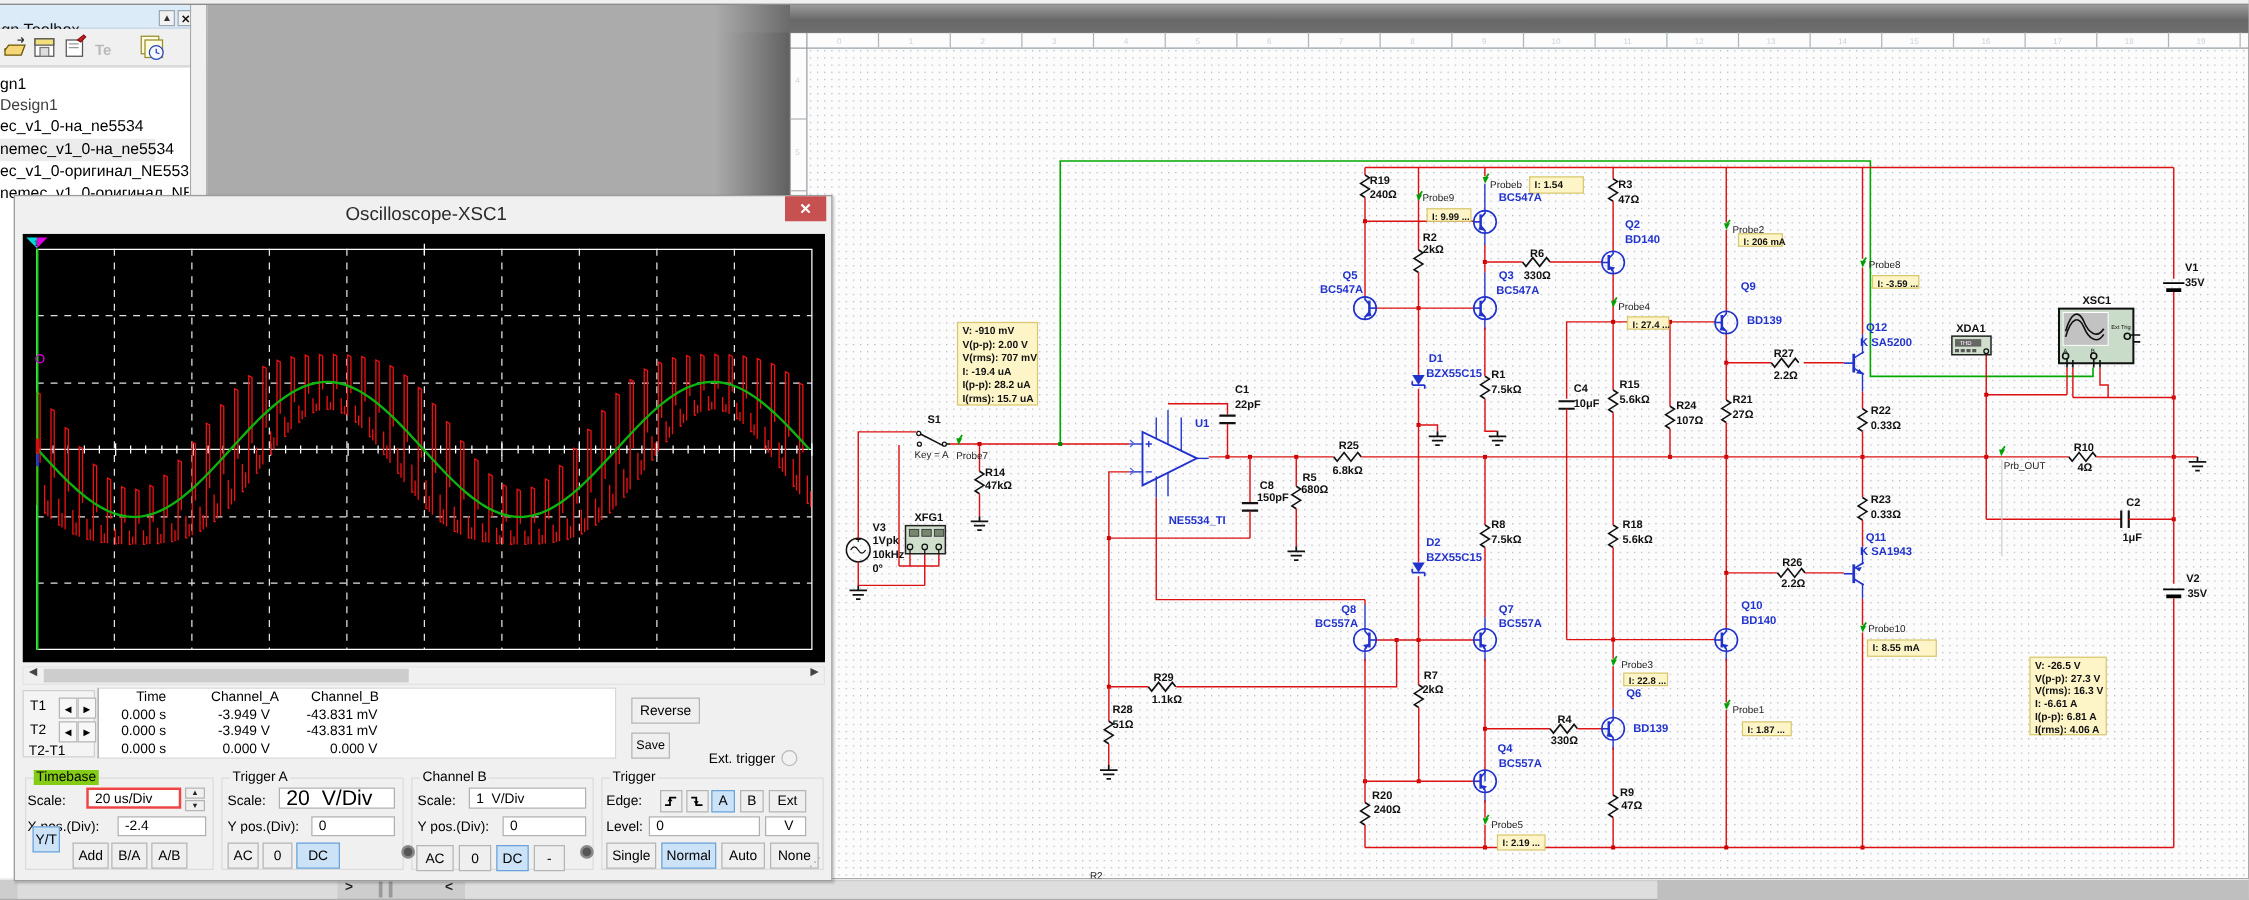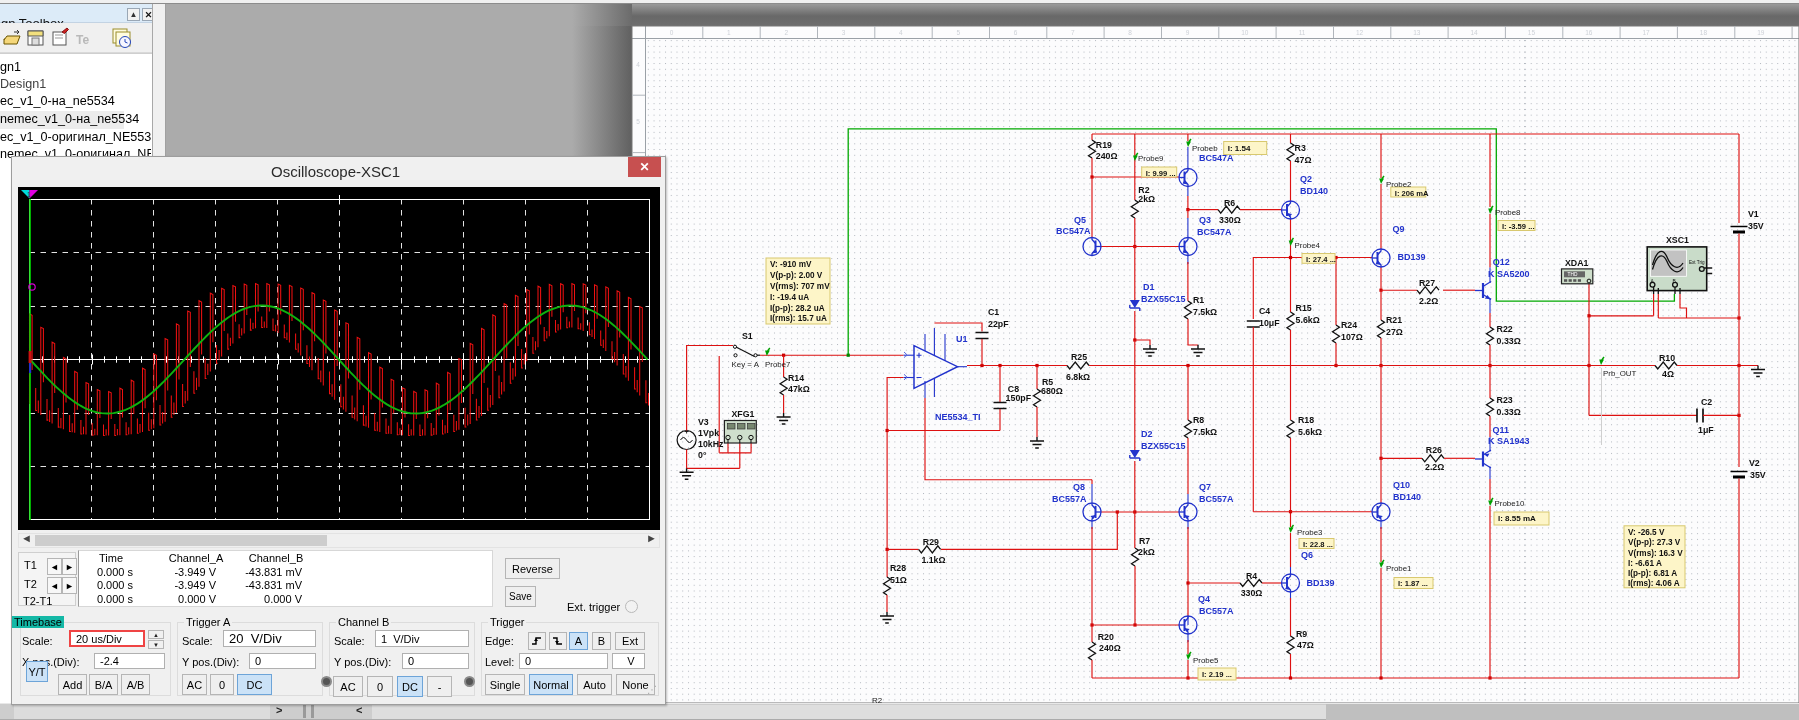--- a/index.html
+++ b/index.html
@@ -640,21 +640,21 @@
 <div style="position:absolute;left:0;top:703px;width:1799px;height:16px;background:#cdcdcd;border-top:1px solid #e8e8e8">
 <div style="position:absolute;left:372px;top:1px;width:954px;height:14px;background:#dedede"></div>
     <div style="position:absolute;left:14px;top:1px;width:256px;height:14px;background:#dcdcdc"></div>
     <div style="position:absolute;left:1326px;top:0px;width:473px;height:16px;background:#bfbfbf"></div>
 <div style="position:absolute;left:276px;top:0px;font-size:11px;color:#222;font-weight:bold">˃</div>
 <div style="position:absolute;left:303px;top:1px;width:3px;height:13px;background:#9a9a9a"></div>
 <div style="position:absolute;left:311px;top:1px;width:3px;height:13px;background:#9a9a9a"></div>
 <div style="position:absolute;left:356px;top:0px;font-size:11px;color:#222;font-weight:bold">˂</div>
 </div>
 <div style="position:absolute;left:11px;top:156px;width:655px;height:549px;background:#f0f0f0;border:1px solid #9d9d9d;box-shadow:1px 1px 2px rgba(0,0,0,0.25)">
-    <div class="wlab" style="left:259px;top:6px;width:140px;font-size:15px;color:#2b2b2b">Oscilloscope-XSC1</div>
+    <div class="wlab" style="left:259px;top:6px;width:140px;text-align:center;font-size:15px;color:#2b2b2b">Oscilloscope-XSC1</div>
     <div style="position:absolute;left:616px;top:0px;width:33px;height:20px;background:#c75050;color:#fff;font-weight:bold;font-size:12px;display:flex;align-items:center;justify-content:center">✕</div>
     <svg width="642" height="343" viewBox="17 186 642 343" style="position:absolute;left:6px;top:30px">
 <rect x="17" y="186" width="642" height="343" fill="#000"></rect>
 <g stroke="#e3e3e3" stroke-width="1" stroke-dasharray="5.5,5.5">
         <line x1="90.5" y1="198.0" x2="90.5" y2="519.0" class="gd"></line>
         <line x1="152.5" y1="198.0" x2="152.5" y2="519.0" class="gd"></line>
         <line x1="214.5" y1="198.0" x2="214.5" y2="519.0" class="gd"></line>
         <line x1="276.5" y1="198.0" x2="276.5" y2="519.0" class="gd"></line>
         <line x1="338.5" y1="198.0" x2="338.5" y2="519.0" class="gd"></line>
         <line x1="400.5" y1="198.0" x2="400.5" y2="519.0" class="gd"></line>
@@ -739,21 +739,21 @@
     <div style="position:absolute;left:6px;top:395px;width:58px;height:54px;background:#f4f4f4;border:1px solid #cfcfcf"></div>
     <div class="wlab" style="left:12px;top:402px;font-size:11px">T1</div>
     <div class="wlab" style="left:12px;top:421px;font-size:11px">T2</div>
     <div class="wlab" style="left:11px;top:438px;font-size:11px">T2-T1</div>
     <div class="abtn" style="left:35px;top:401px">◄</div>
     <div class="abtn" style="left:50px;top:401px">►</div>
     <div class="abtn" style="left:35px;top:420px">◄</div>
     <div class="abtn" style="left:50px;top:420px">►</div>
     <div style="position:absolute;left:66px;top:393px;width:415px;height:57px;background:#fff;border:1px solid #d7d7d7;border-left:1px solid #9a9a9a"></div>
     <div class="trow" style="top:395px">
-      <span style="left:87px;width:34px;text-align:left">Time</span>
+      <span style="left:87px;width:34px;text-align:right">Time</span>
       <span style="left:156px;width:56px;text-align:center">Channel_A</span>
       <span style="left:236px;width:56px;text-align:center">Channel_B</span>
     </div>
     <div class="trow" style="top:409px">
       <span style="left:49px;width:72px;text-align:right">0.000 s</span>
       <span style="left:129px;width:75px;text-align:right">-3.949 V</span>
       <span style="left:204px;width:86px;text-align:right">-43.831 mV</span>
     </div>
     <div class="trow" style="top:422px">
       <span style="left:49px;width:72px;text-align:right">0.000 s</span>
@@ -763,39 +763,39 @@
     <div class="trow" style="top:436px">
       <span style="left:49px;width:72px;text-align:right">0.000 s</span>
       <span style="left:129px;width:75px;text-align:right">0.000 V</span>
       <span style="left:204px;width:86px;text-align:right">0.000 V</span>
     </div>
     <div class="wbtn" style="left:493px;top:401px;width:55px;height:21px;font-size:11px">Reverse</div>
     <div class="wbtn" style="left:493px;top:429px;width:31px;height:21px;font-size:10px">Save</div>
     <div class="wlab" style="left:555px;top:444px;font-size:11px">Ext. trigger</div>
     <div style="position:absolute;left:613px;top:443px;width:13px;height:13px;border-radius:50%;border:1px solid #b9b9b9;background:#f2f2f2"></div>
     <div style="position:absolute;left:8px;top:465px;width:151px;height:74px;border:1px solid #dcdcdc"></div>
-    <div class="wlab" style="left:0;top:459px;background:#14b8a6;padding:0 2px;font-size:11px">Timebase</div>
+    <div class="wlab" style="left:15px;top:459px;background:#84cc16;padding:0 2px;font-size:11px">Timebase</div>
     <div style="position:absolute;left:165px;top:465px;width:146px;height:74px;border:1px solid #dcdcdc"></div>
     <div class="wlab" style="left:172px;top:459px;background:#f0f0f0;padding:0 2px;font-size:11px">Trigger A</div>
     <div style="position:absolute;left:317px;top:465px;width:146px;height:74px;border:1px solid #dcdcdc"></div>
     <div class="wlab" style="left:324px;top:459px;background:#f0f0f0;padding:0 2px;font-size:11px">Channel B</div>
     <div style="position:absolute;left:469px;top:465px;width:178px;height:74px;border:1px solid #dcdcdc"></div>
     <div class="wlab" style="left:476px;top:459px;background:#f0f0f0;padding:0 2px;font-size:11px">Trigger</div>
     <div class="wlab" style="left:10px;top:478px;font-size:11px">Scale:</div>
     <div class="winp f" style="left:57px;top:473px;width:76px;height:17px;font-size:11px;justify-content:flex-start">20 us/Div</div>
     <div class="spin" style="left:136px;top:473px">▲</div>
     <div class="spin" style="left:136px;top:482.5px">▼</div>
     <div class="wlab" style="left:10px;top:499px;font-size:11px">X pos.(Div):</div>
     <div class="winp" style="left:82px;top:496px;width:71px;height:16px;font-size:11px;justify-content:flex-start">-2.4</div>
     <div class="wbtn hl" style="left:14px;top:504px;width:22px;height:21px;font-size:11px">Y/T</div>
     <div class="wbtn" style="left:46px;top:517px;width:29px;height:21px;font-size:11px">Add</div>
     <div class="wbtn" style="left:77px;top:517px;width:29px;height:21px;font-size:11px">B/A</div>
     <div class="wbtn" style="left:109px;top:517px;width:29px;height:21px;font-size:11px">A/B</div>
     <div class="wlab" style="left:170px;top:478px;font-size:11px">Scale:</div>
-    <div class="winp" style="left:211px;top:473px;width:93px;height:17px;font-size:13px;justify-content:flex-start">20&nbsp;&nbsp;V/Div</div>
+    <div class="winp" style="left:211px;top:473px;width:93px;height:17px;font-size:17px;justify-content:flex-start">20&nbsp;&nbsp;V/Div</div>
     <div class="wlab" style="left:170px;top:499px;font-size:11px">Y pos.(Div):</div>
     <div class="winp" style="left:237px;top:496px;width:67px;height:16px;font-size:11px;justify-content:flex-start">0</div>
     <div class="wbtn" style="left:170px;top:517px;width:25px;height:21px;font-size:11px">AC</div>
     <div class="wbtn" style="left:198px;top:517px;width:24px;height:21px;font-size:11px">0</div>
     <div class="wbtn hl" style="left:225px;top:517px;width:35px;height:21px;font-size:11px">DC</div>
     <div style="position:absolute;left:309px;top:519px;width:11px;height:11px;border-radius:50%;border:2px solid #8a8a8a;background:#555"></div>
     <div class="wlab" style="left:322px;top:478px;font-size:11px">Scale:</div>
     <div class="winp" style="left:363px;top:473px;width:94px;height:17px;font-size:11px;justify-content:flex-start">1&nbsp;&nbsp;V/Div</div>
     <div class="wlab" style="left:322px;top:499px;font-size:11px">Y pos.(Div):</div>
     <div class="winp" style="left:390px;top:496px;width:67px;height:16px;font-size:11px;justify-content:flex-start">0</div>

